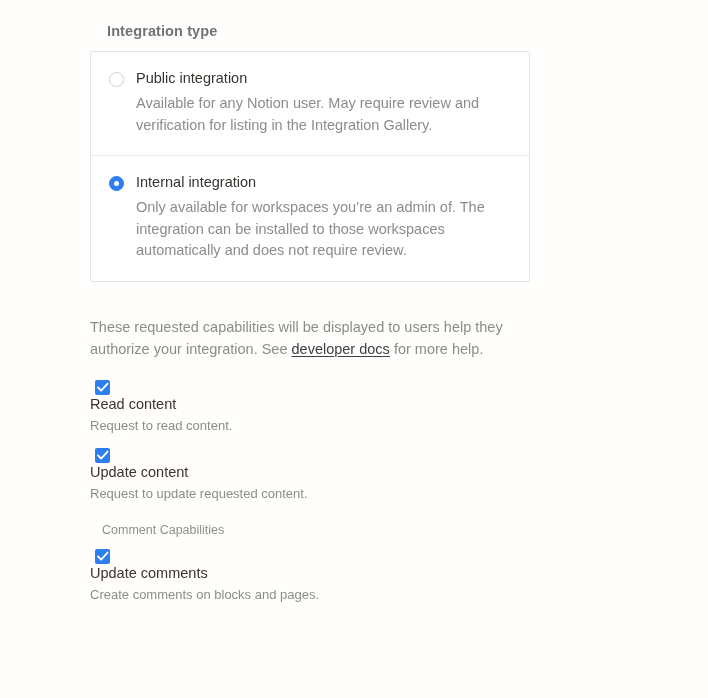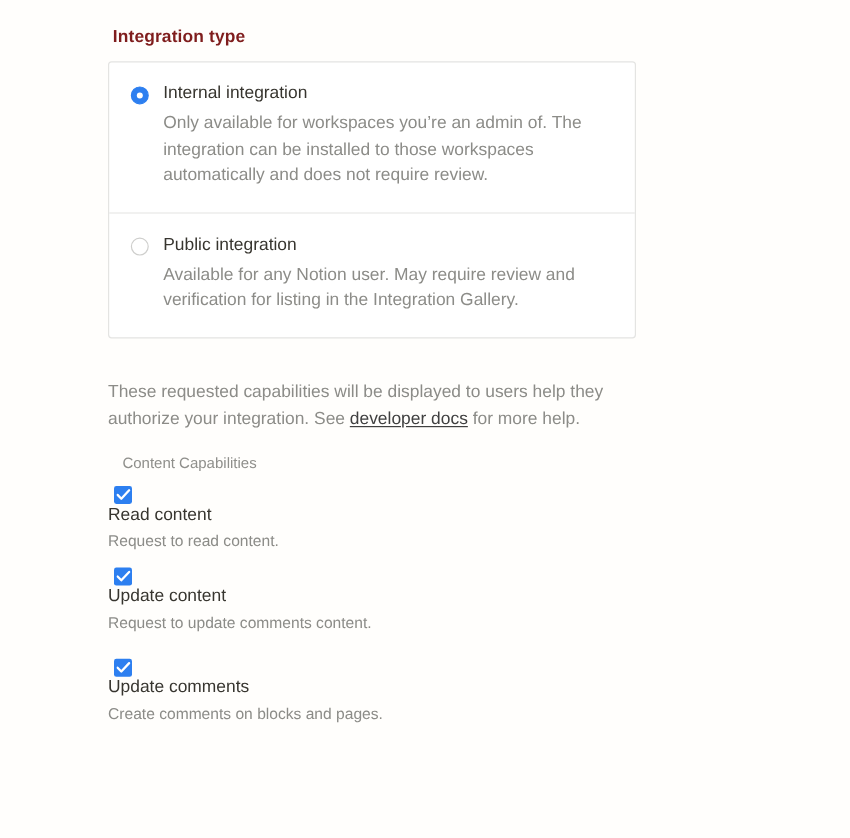--- a/index.html
+++ b/index.html
@@ -20,23 +20,23 @@
     position: relative;
     width: 708px;
     height: 698px;
     padding: 22px 0 0 90px;
   }
 
   
   .section-heading {
     font-size: 14.5px;
     font-weight: 600;
-    color: #7f1d1d;
+    color: #737373;
     letter-spacing: 0.1px;
-    margin: 0 0 11px 4px;
+    margin: 0 0 11px 17px;
     line-height: 18px;
   }
 
   
   .radio-card {
     width: 440px;
     background: #ffffff;
     border: 1px solid #e4e4e2;
     border-radius: 3px;
   }
@@ -159,46 +159,45 @@
 <body>
 
 <div class="page">
 
   <div>
     <div class="section-heading">Integration type</div>
 
     <div class="radio-card">
 
       <div class="radio-option">
+        <span class="radio-mark unchecked"></span>
+        <div class="radio-body">
+          <div class="radio-title">Public integration</div>
+          <div class="radio-desc">Available for any Notion user. May require review and verification for listing in the Integration Gallery.</div>
+        </div>
+      </div>
+
+      <div class="radio-option">
         <span class="radio-mark checked"></span>
         <div class="radio-body">
           <div class="radio-title">Internal integration</div>
           <div class="radio-desc">Only available for workspaces you’re an admin of. The integration can be installed to those workspaces automatically and does not require review.</div>
         </div>
       </div>
 
-      <div class="radio-option">
-        <span class="radio-mark unchecked"></span>
-        <div class="radio-body">
-          <div class="radio-title">Public integration</div>
-          <div class="radio-desc">Available for any Notion user. May require review and verification for listing in the Integration Gallery.</div>
-        </div>
-      </div>
-
     </div>
   </div>
 
   <div class="capabilities-block">
 
     <p class="cap-intro">
       <span>These requested capabilities will be displayed to users help they authorize your integration. See </span><a href="#">developer docs</a><span> for more help.</span>
     </p>
 
     <div class="cap-group">
-      <div class="cap-group-label">Content Capabilities</div>
 
       <div class="cap-row">
         <span class="checkbox">
           <svg width="12" height="11" viewBox="0 0 12 11" aria-hidden="true">
             <path d="M1 5.4 L4.1 8.6 L10.6 1.6" fill="none" stroke="#ffffff" stroke-width="1.9" stroke-linecap="round" stroke-linejoin="round"></path>
           </svg>
         </span>
         <div class="cap-text">
           <div class="cap-title">Read content</div>
           <div class="cap-desc">Request to read content.</div>
@@ -206,27 +205,28 @@
       </div>
 
       <div class="cap-row">
         <span class="checkbox">
           <svg width="12" height="11" viewBox="0 0 12 11" aria-hidden="true">
             <path d="M1 5.4 L4.1 8.6 L10.6 1.6" fill="none" stroke="#ffffff" stroke-width="1.9" stroke-linecap="round" stroke-linejoin="round"></path>
           </svg>
         </span>
         <div class="cap-text">
           <div class="cap-title">Update content</div>
-          <div class="cap-desc">Request to update comments content.</div>
+          <div class="cap-desc">Request to update requested content.</div>
         </div>
       </div>
 
     </div>
 
     <div class="cap-group">
+      <div class="cap-group-label">Comment Capabilities</div>
 
 
       <div class="cap-row">
         <span class="checkbox">
           <svg width="12" height="11" viewBox="0 0 12 11" aria-hidden="true">
             <path d="M1 5.4 L4.1 8.6 L10.6 1.6" fill="none" stroke="#ffffff" stroke-width="1.9" stroke-linecap="round" stroke-linejoin="round"></path>
           </svg>
         </span>
         <div class="cap-text">
           <div class="cap-title">Update comments</div>

